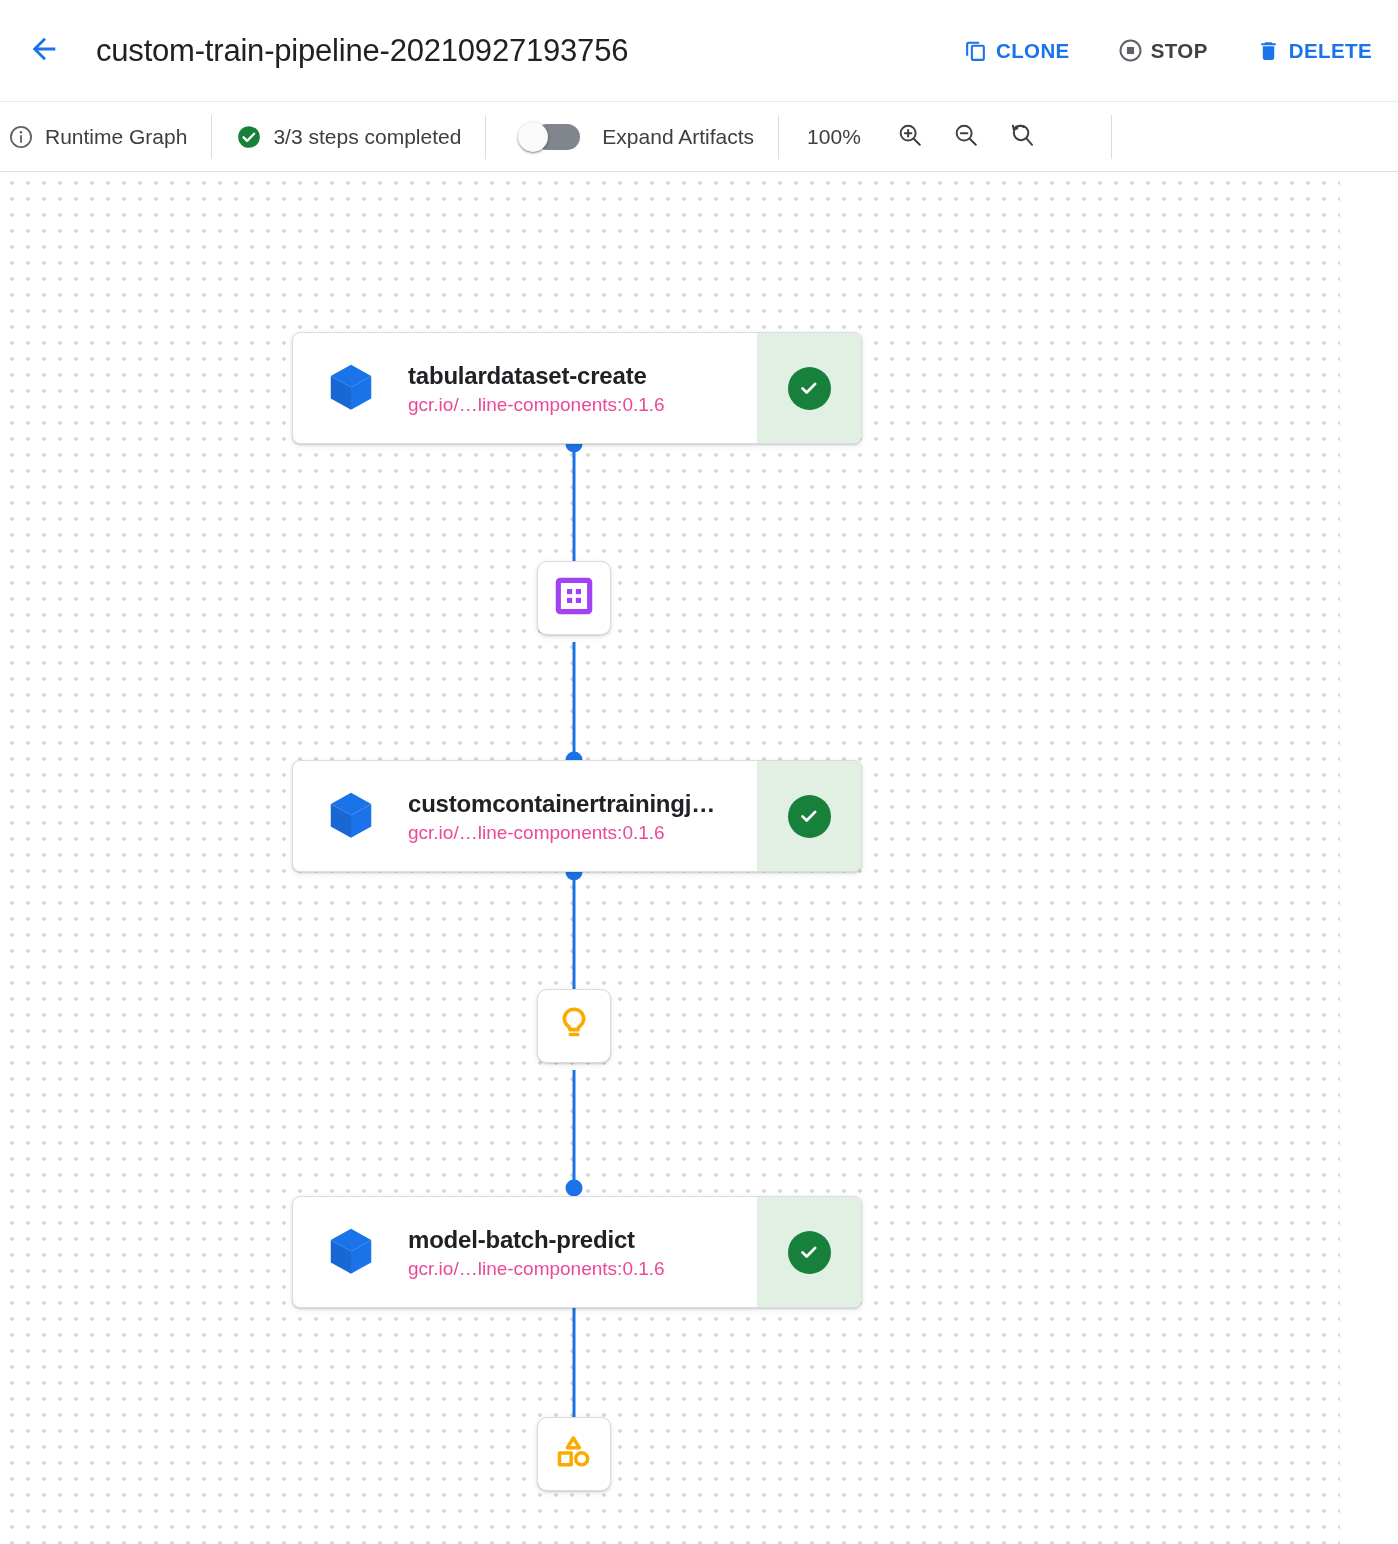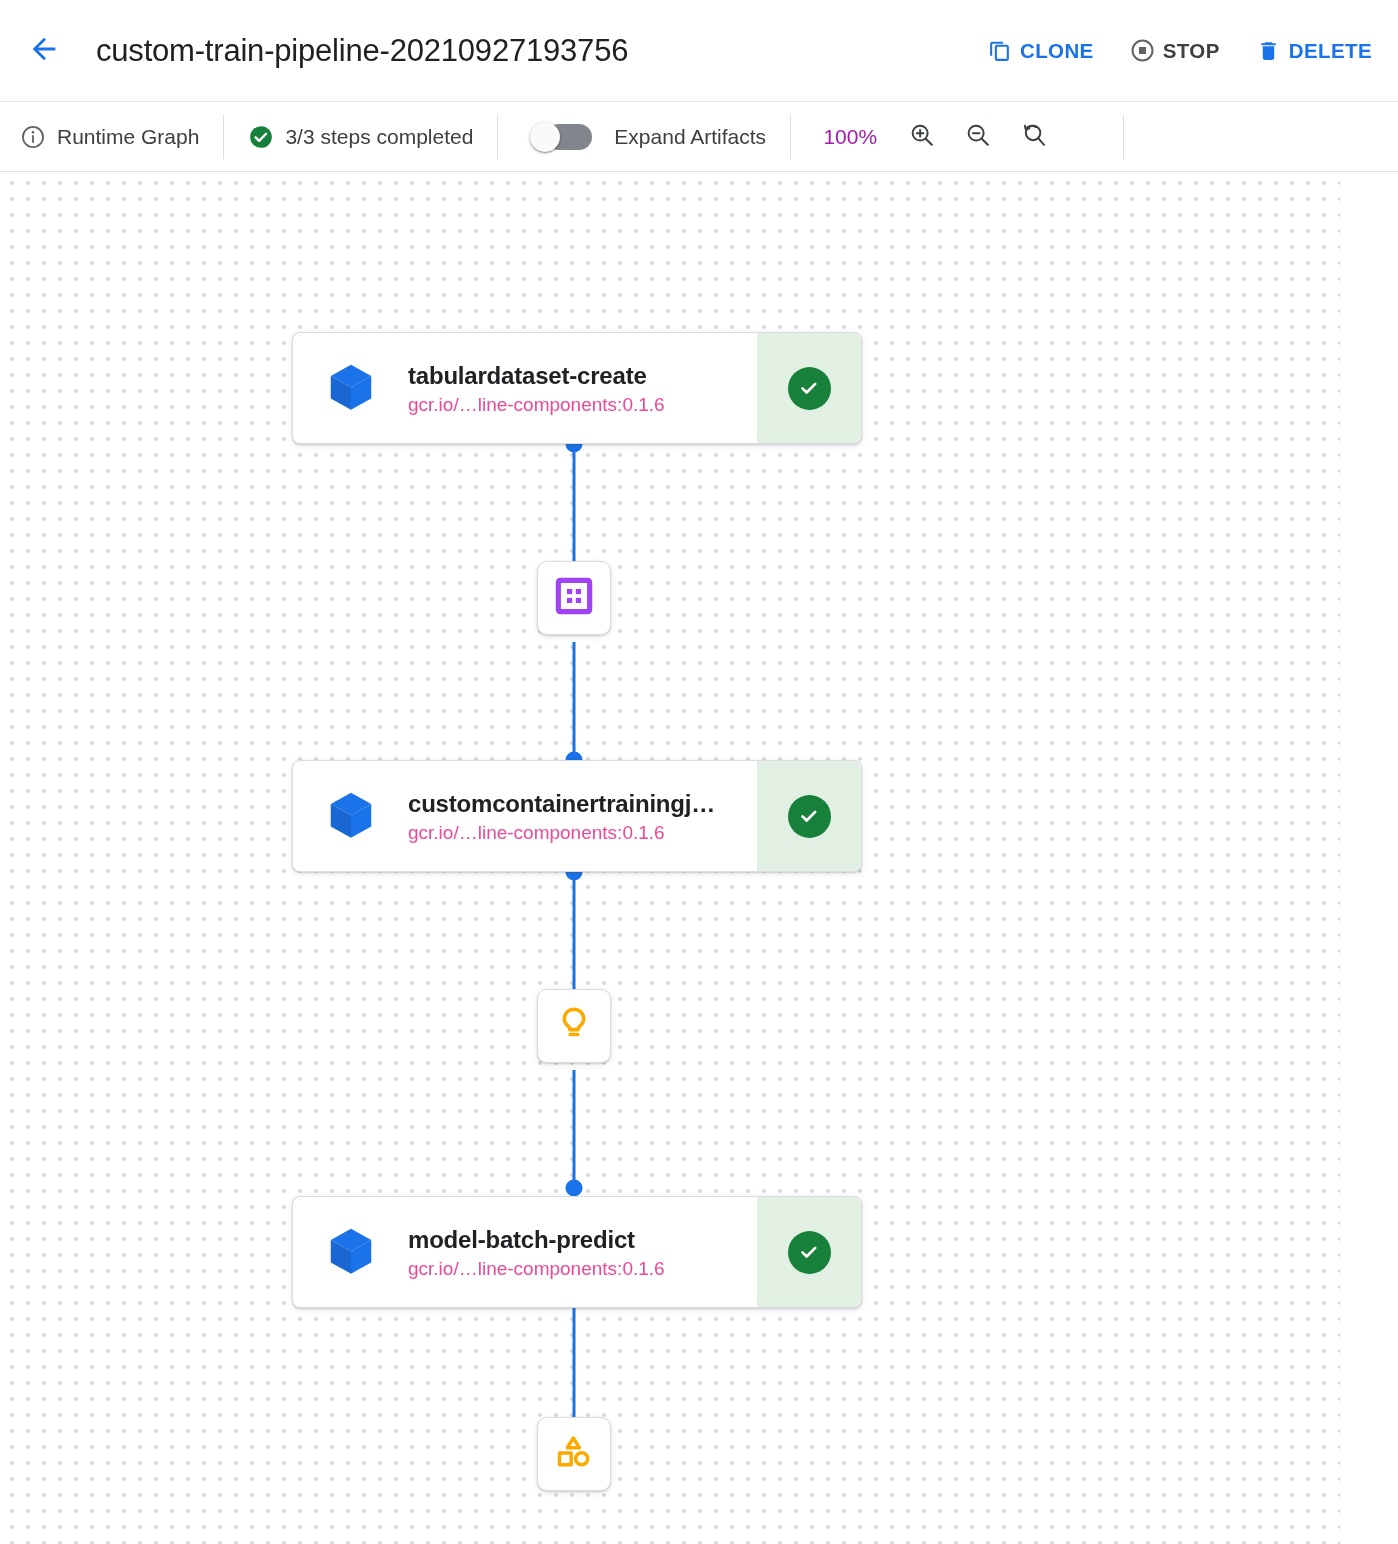--- a/index.html
+++ b/index.html
@@ -26,43 +26,42 @@
   }
   .page-title {
     font-size: 31px;
     color: #202124;
     font-weight: 400;
     margin-left: 30px;
     white-space: nowrap;
     letter-spacing: -0.2px;
   }
   .header-spacer { flex: 1 1 auto; }
-  .hdr-actions { display: flex; align-items: center; gap: 36px; flex: none; }
+  .hdr-actions { display: flex; align-items: center; gap: 48px; flex: none; }
   .hdr-btn {
     display: flex; align-items: center; gap: 8px;
     font-size: 20.5px; font-weight: 600;
     letter-spacing: 0.4px;
     color: #1a73e8;
     cursor: pointer;
     background: none; border: none;
     font-family: "Liberation Sans", sans-serif;
     white-space: nowrap;
   }
   .hdr-btn.disabled { color: #404040; cursor: default; }
   .hdr-btn .ico { display: flex; align-items: center; }
 
   
   .toolbar {
     height: 70px;
     display: flex;
     align-items: center;
     background: #ffffff;
     border-bottom: 1px solid #e0e0e0;
-    padding-left: 20px;
-    text-align: right;
+    padding-left: 8px;
   }
   .tb-group {
     display: flex; align-items: center;
     height: 100%;
     padding: 0 24px;
   }
   .tb-divider {
     width: 1px; height: 44px; background: #dadce0; flex: none;
   }
   .tb-label {
@@ -81,21 +80,21 @@
     border-radius: 13px;
     background: #80868b;
   }
   .toggle .knob {
     position: absolute; left: 0; top: 0;
     width: 30px; height: 30px; border-radius: 50%;
     background: #fafafa;
     box-shadow: 0 1px 3px rgba(0,0,0,.35), 0 1px 1px rgba(0,0,0,.2);
   }
   .zoom-pct {
-    font-size: 21px; color: #a21caf; margin-right: 24px;
+    font-size: 21px; color: #404040; margin-right: 24px;
     min-width: 58px;
   }
   .zoom-btn {
     width: 42px; height: 42px;
     display: flex; align-items: center; justify-content: center;
     cursor: pointer; margin-right: 14px;
   }
 
   
   .canvas {

